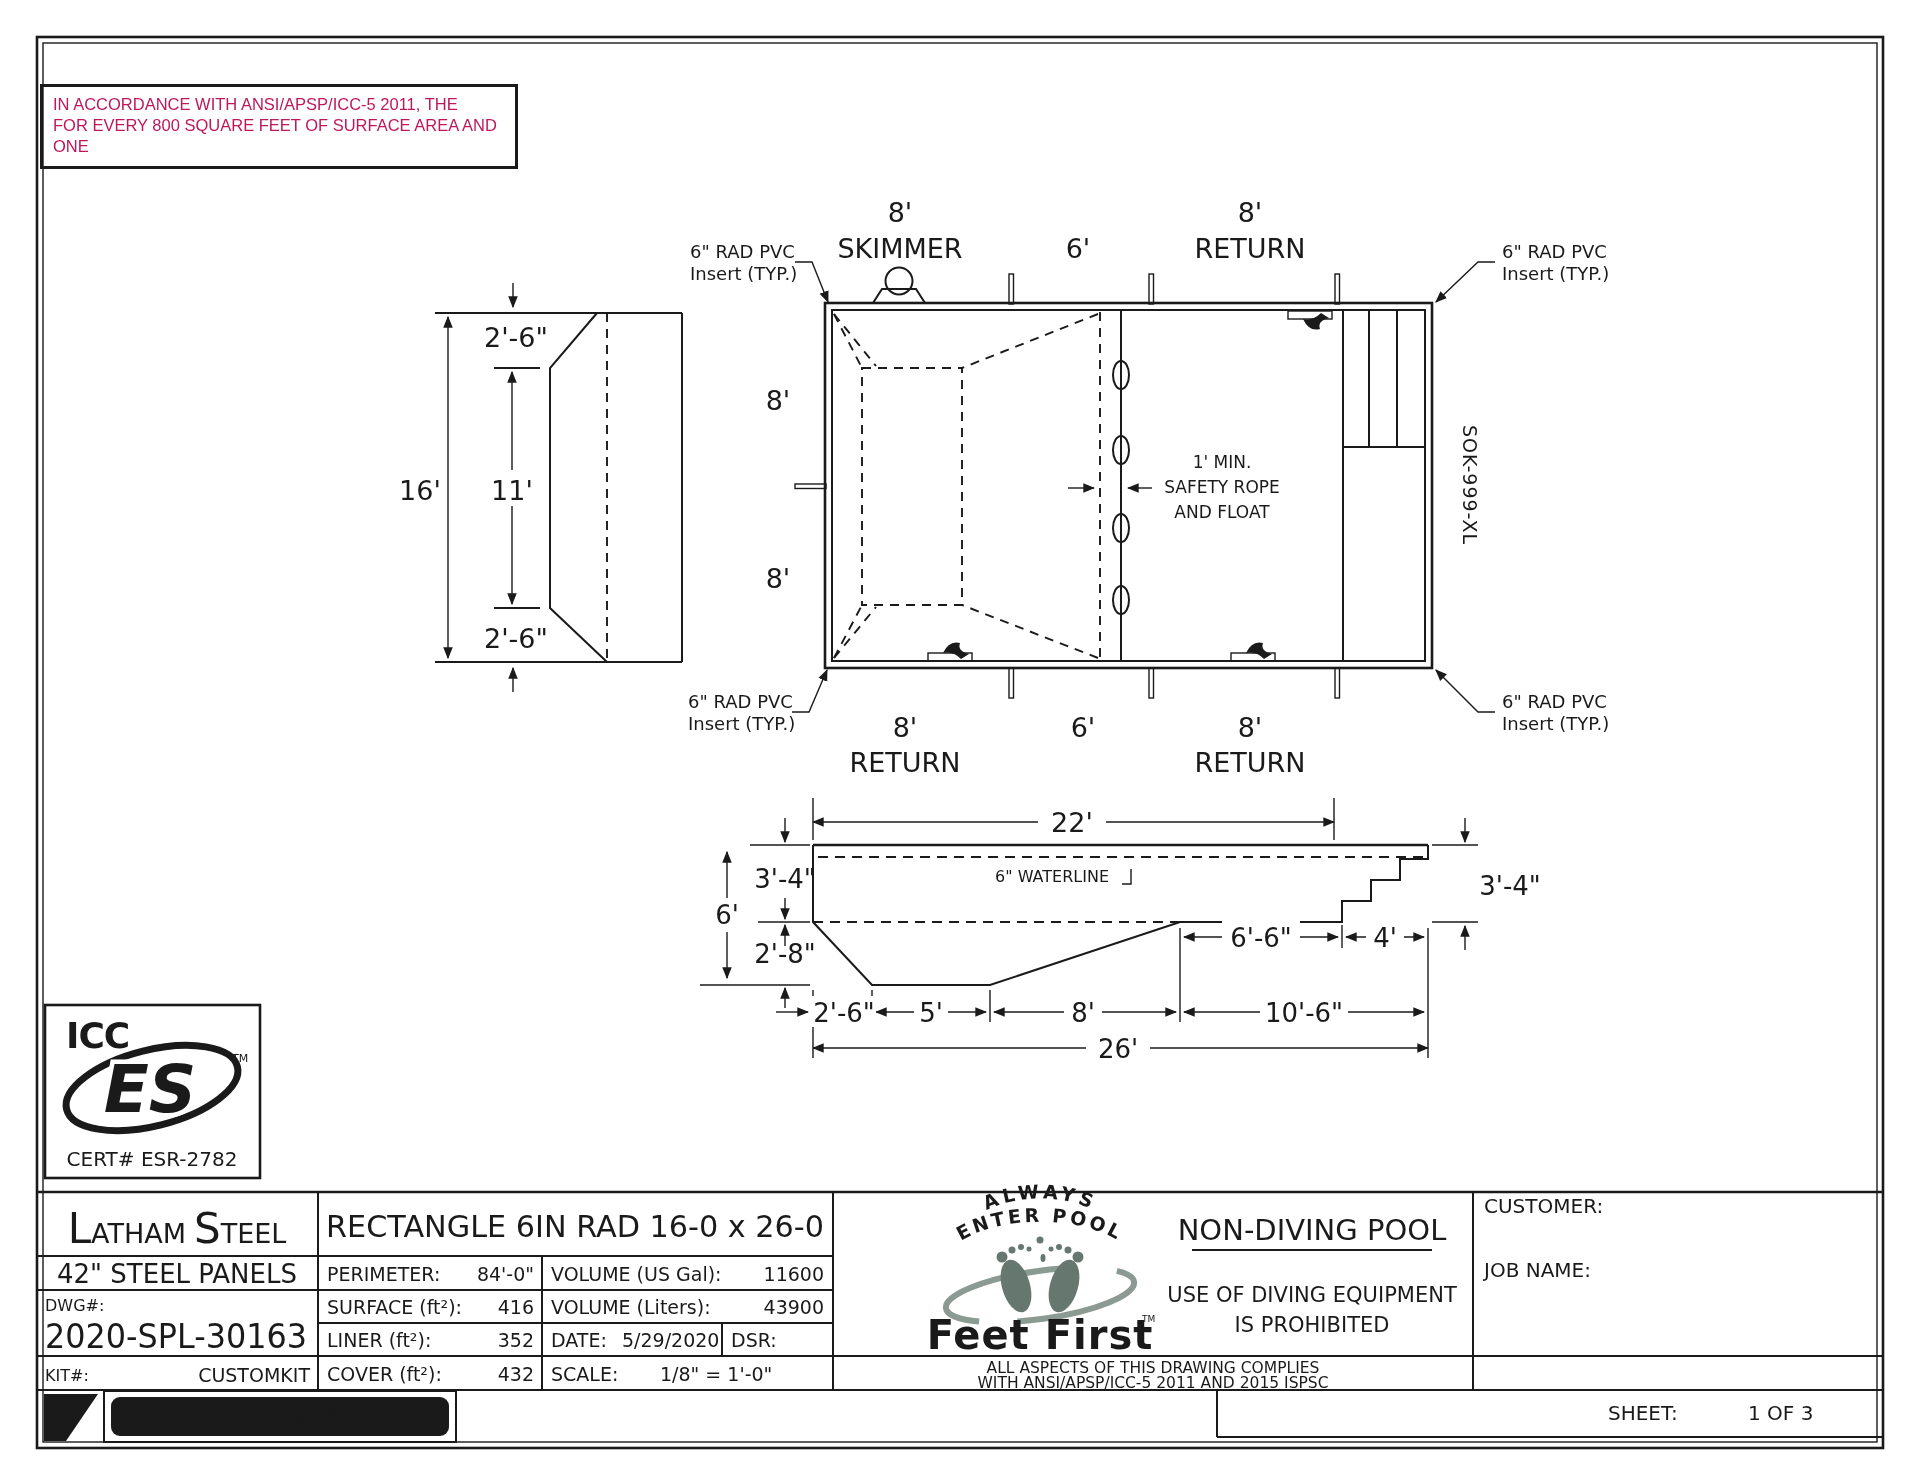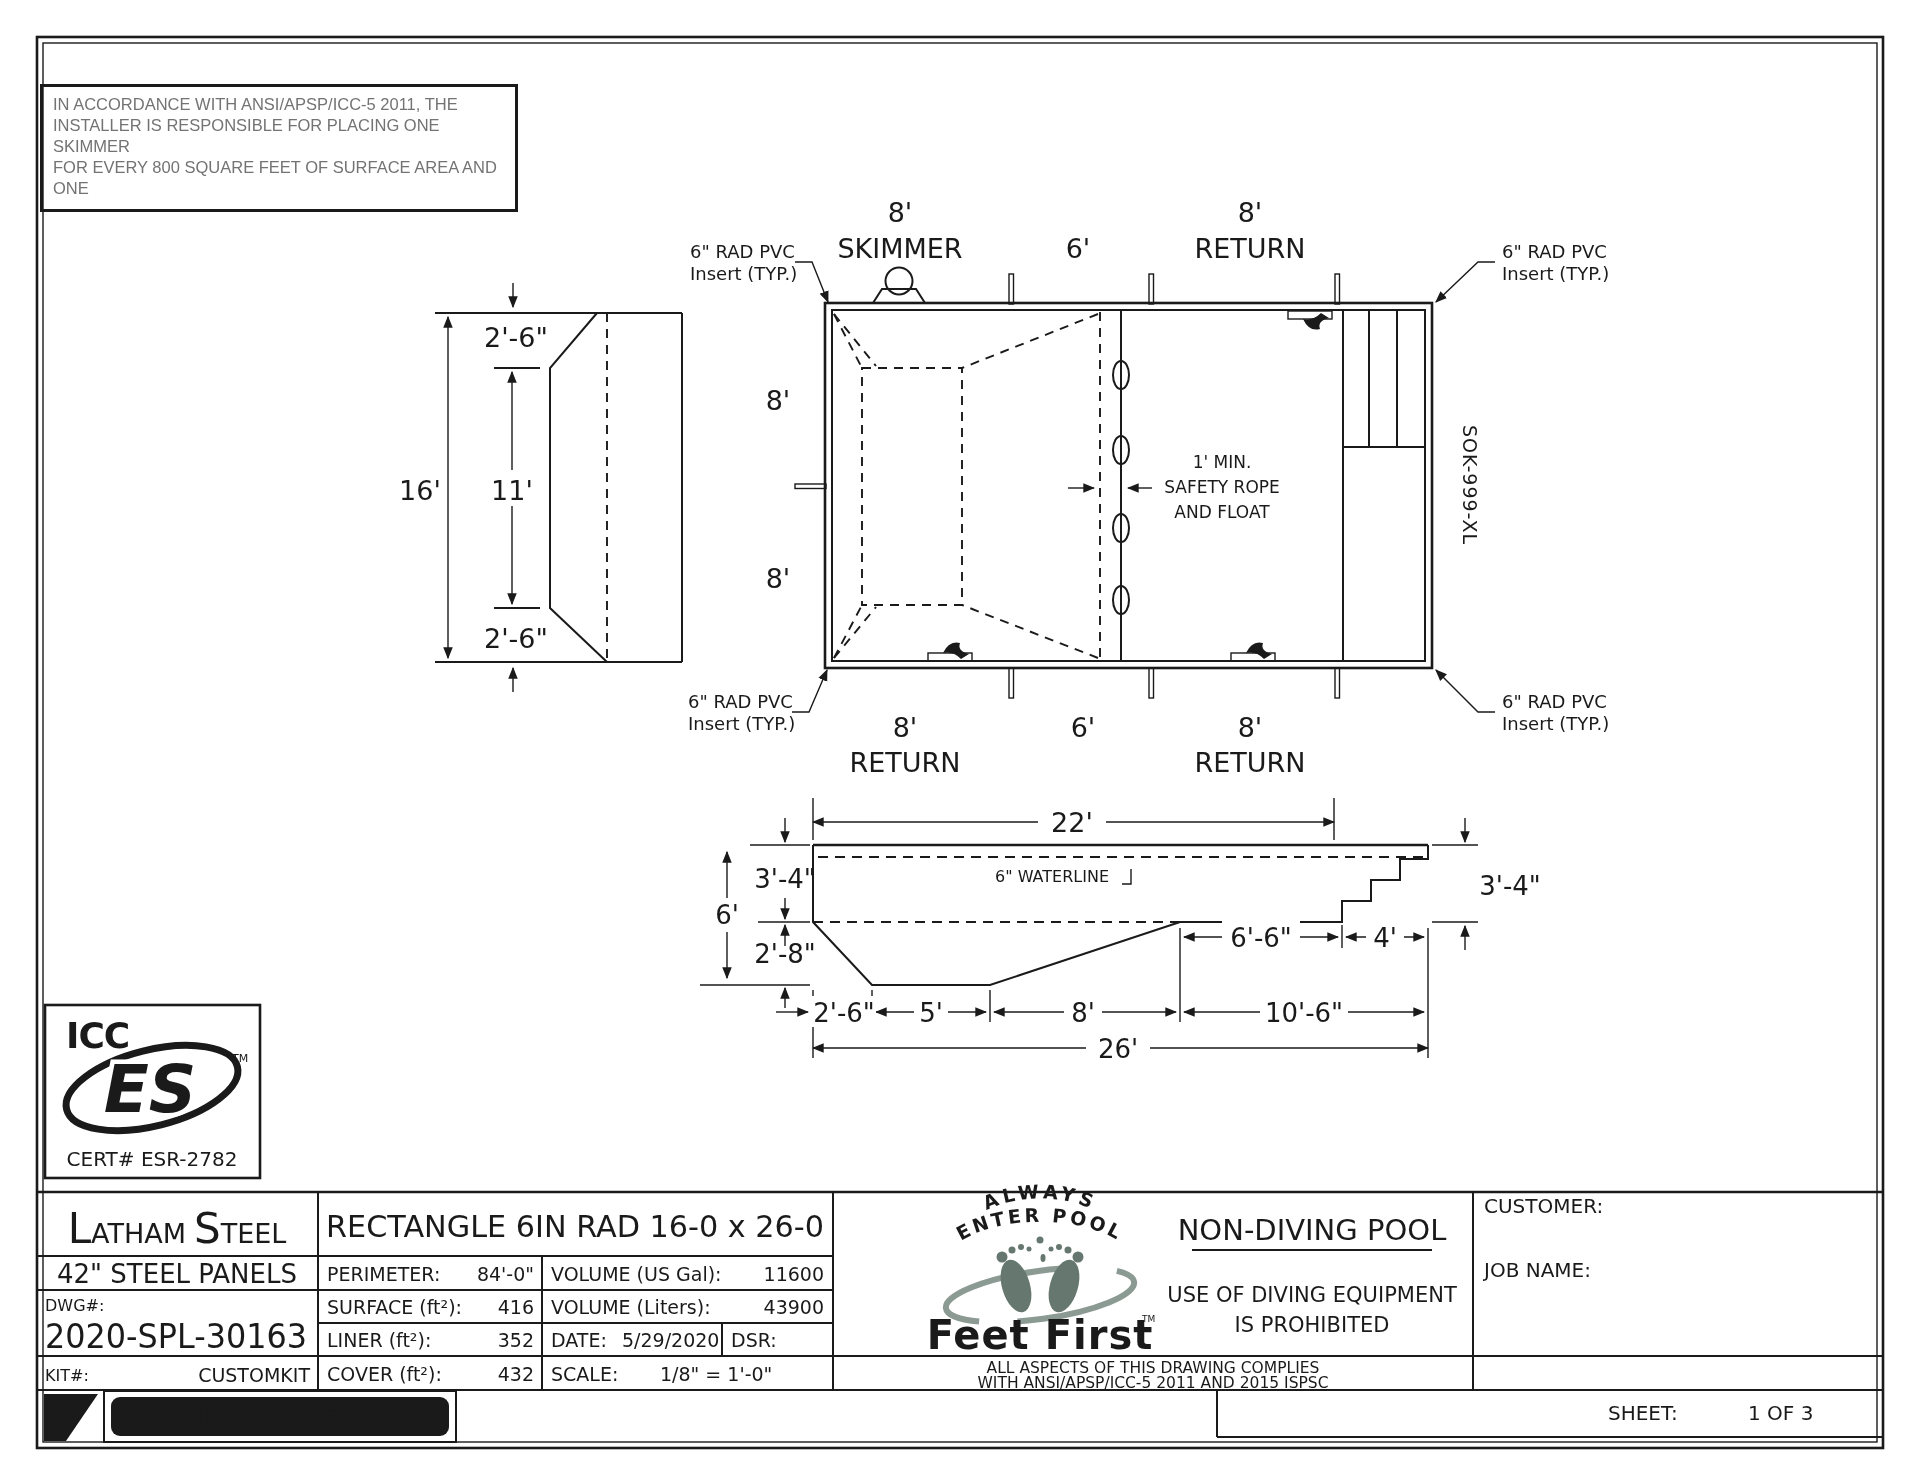--- a/index.html
+++ b/index.html
@@ -1,16 +1,16 @@
 <!DOCTYPE html>
 <html><head>
 <meta charset="utf-8">
 <style>
   html,body{margin:0;padding:0;background:#e8e8e8;}
-  #page{position:relative;width:1920px;height:1484px;background:#ffffff;font-family:"Liberation Sans",sans-serif;color:#737373;overflow:hidden;}
+  #page{position:relative;width:1920px;height:1484px;background:#ffffff;font-family:"Liberation Sans",sans-serif;color:#be185d;overflow:hidden;}
   svg text{font-family:"DejaVu Sans",sans-serif;fill:#1a1a1a;}
   .ln{stroke:#1a1a1a;stroke-width:2;fill:none;}
   .ln25{stroke:#1a1a1a;stroke-width:2.6;fill:none;}
   .thin{stroke:#1a1a1a;stroke-width:1.4;fill:none;}
   .dash{stroke:#1a1a1a;stroke-width:1.9;fill:none;stroke-dasharray:9,7;}
   .dashf{stroke:#1a1a1a;stroke-width:1.8;fill:none;stroke-dasharray:10,7;}
   .wfill{fill:#ffffff;}
   .t27{font-size:27px;}
   .t26{font-size:26px;}
   .t19{font-size:19px;}
@@ -21,21 +21,20 @@
   .end{text-anchor:end;}
   #note{position:absolute;left:40px;top:84px;width:452px;border:3px solid #1a1a1a;padding:7px 10px 9px 10px;font-size:16.5px;line-height:1.28;letter-spacing:0;}
   #note span{display:block;}
 </style>
 </head>
 <body>
 <div id="page">
 
 <div id="note">
   <span>IN ACCORDANCE WITH ANSI/APSP/ICC-5 2011, THE</span>
-  <span>INSTALLER IS RESPONSIBLE FOR PLACING ONE SKIMMER</span>
   <span>FOR EVERY 800 SQUARE FEET OF SURFACE AREA AND ONE</span>
 </div>
 
 <svg width="1920" height="1484" viewBox="0 0 1920 1484" style="position:absolute;left:0;top:0;">
   <defs>
     <marker id="arr" viewBox="0 0 10 10" refX="9" refY="5" markerWidth="8.5" markerHeight="8.5" orient="auto-start-reverse">
       <path d="M0,1 L10,5 L0,9 z" fill="#1a1a1a"></path>
     </marker>
     <path id="arcA" d="M 978,1216 A 75,40 0 0 1 1102,1216" fill="none"></path>
     <path id="arcB" d="M 952,1248 A 100,50 0 0 1 1128,1248" fill="none"></path>

